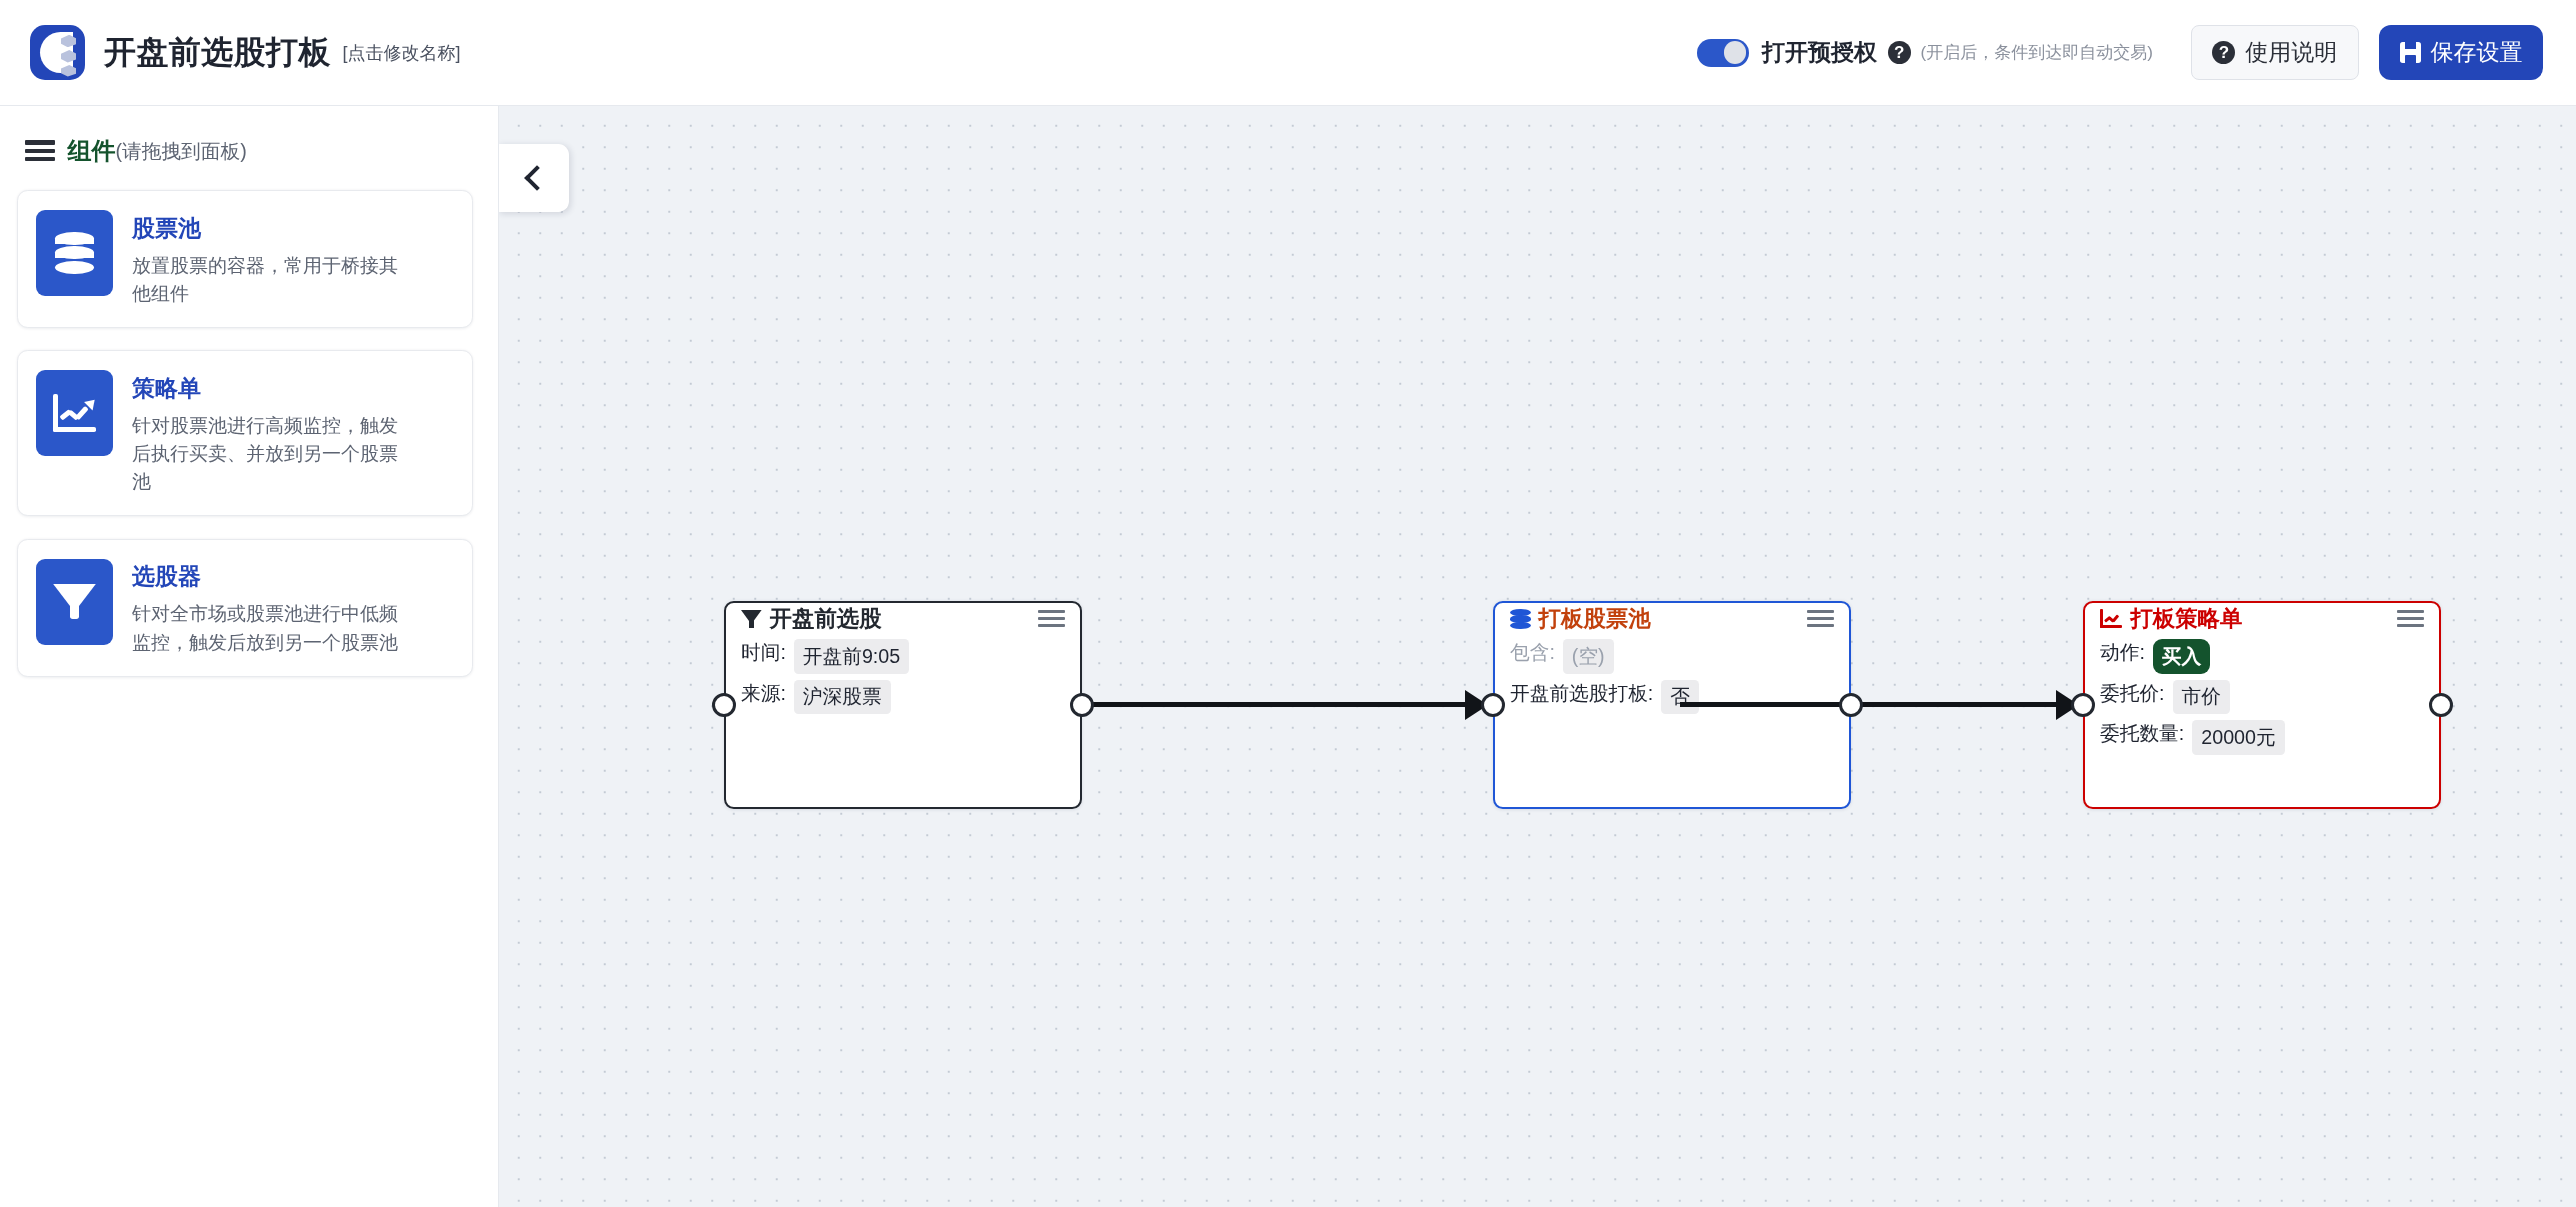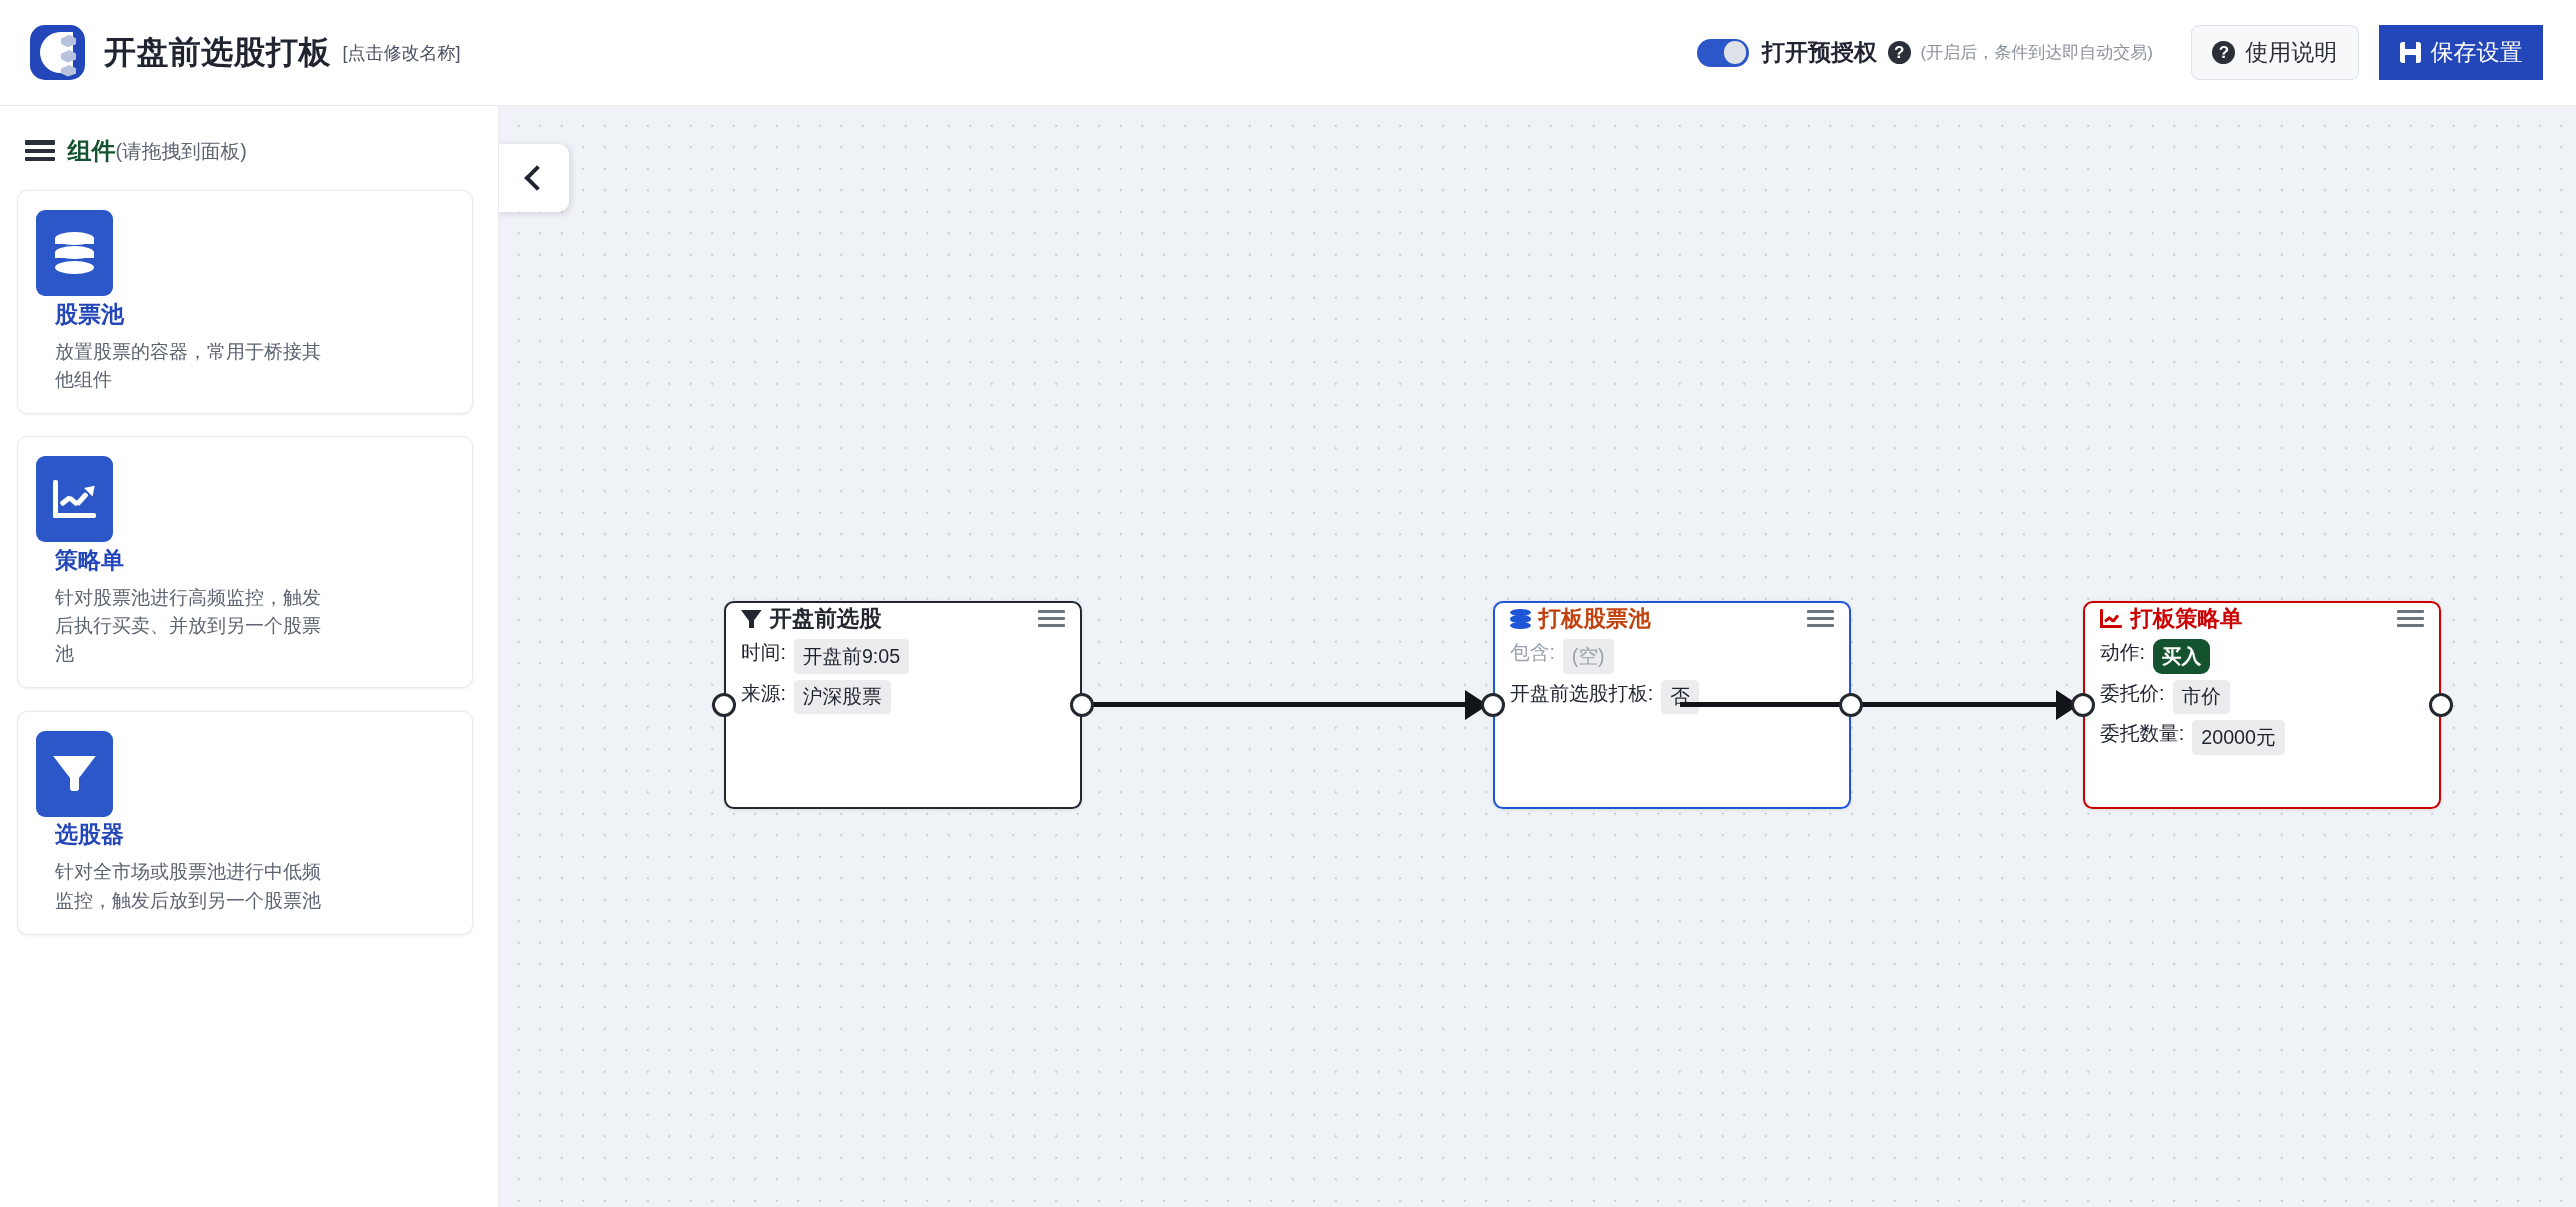--- a/index.html
+++ b/index.html
@@ -85,21 +85,21 @@
     margin-left: 38px;
     height: 55px; padding: 0 20.6px;
     background: #f7f8fa; border: 0.9px solid #dfe2e8; border-radius: 8px;
     display: flex; align-items: center; gap: 9.8px; cursor: pointer;
   }
   #help-btn .lbl { font-size: 23px; color: #2b2f38; white-space: nowrap; }
 
   #save-btn {
     margin-left: 20.6px;
     height: 55px; padding: 0 20.6px;
-    background: #2346b8; border: none; border-radius: 0;
+    background: #2346b8; border: none; border-radius: 12px;
     display: flex; align-items: center; gap: 9.8px; cursor: pointer;
   }
   #save-btn .lbl { font-size: 23px; color: #ffffff; white-space: nowrap; }
   .save-icon { width: 20.6px; height: 20.6px; position: relative; flex:0 0 auto; }
   .save-icon .body { position:absolute; inset:0; background:#ffffff; border-radius:2.7px; }
   .save-icon .top { position:absolute; left:4.5px; top:0; width:11.6px; height:7.2px; background:#2346b8; }
   .save-icon .bot { position:absolute; left:4.5px; bottom:0; width:11.6px; height:8px; background:#2346b8; border-radius:0.9px 0.9px 0 0; }
 
   
   #sidebar {
@@ -126,21 +126,20 @@
   #sidebar-subtitle { font-size: 19.7px; color: #5d6472; }
 
   .comp-card {
     margin: 0 25px 22.4px 17px;
     background: #ffffff;
     border: 0.9px solid #e8eaee; border-radius: 10.7px;
     box-shadow: 0 0.9px 2.7px rgba(20,30,60,0.07);
     display: flex; align-items: flex-start;
     padding: 19px 18px;
     cursor: grab;
-    flex-direction: column;
   }
   #comp-list { margin-top: 23px; }
   .comp-icon {
     width: 77px; height: 86px; border-radius: 9px;
     background: #2b57c9; flex: 0 0 auto;
     display: flex; align-items: center; justify-content: center;
   }
   .comp-text { margin-left: 19px; padding-top: 2.7px; }
   .comp-name { font-size: 23px; font-weight: bold; color: #2346b8; }
   .comp-desc {

